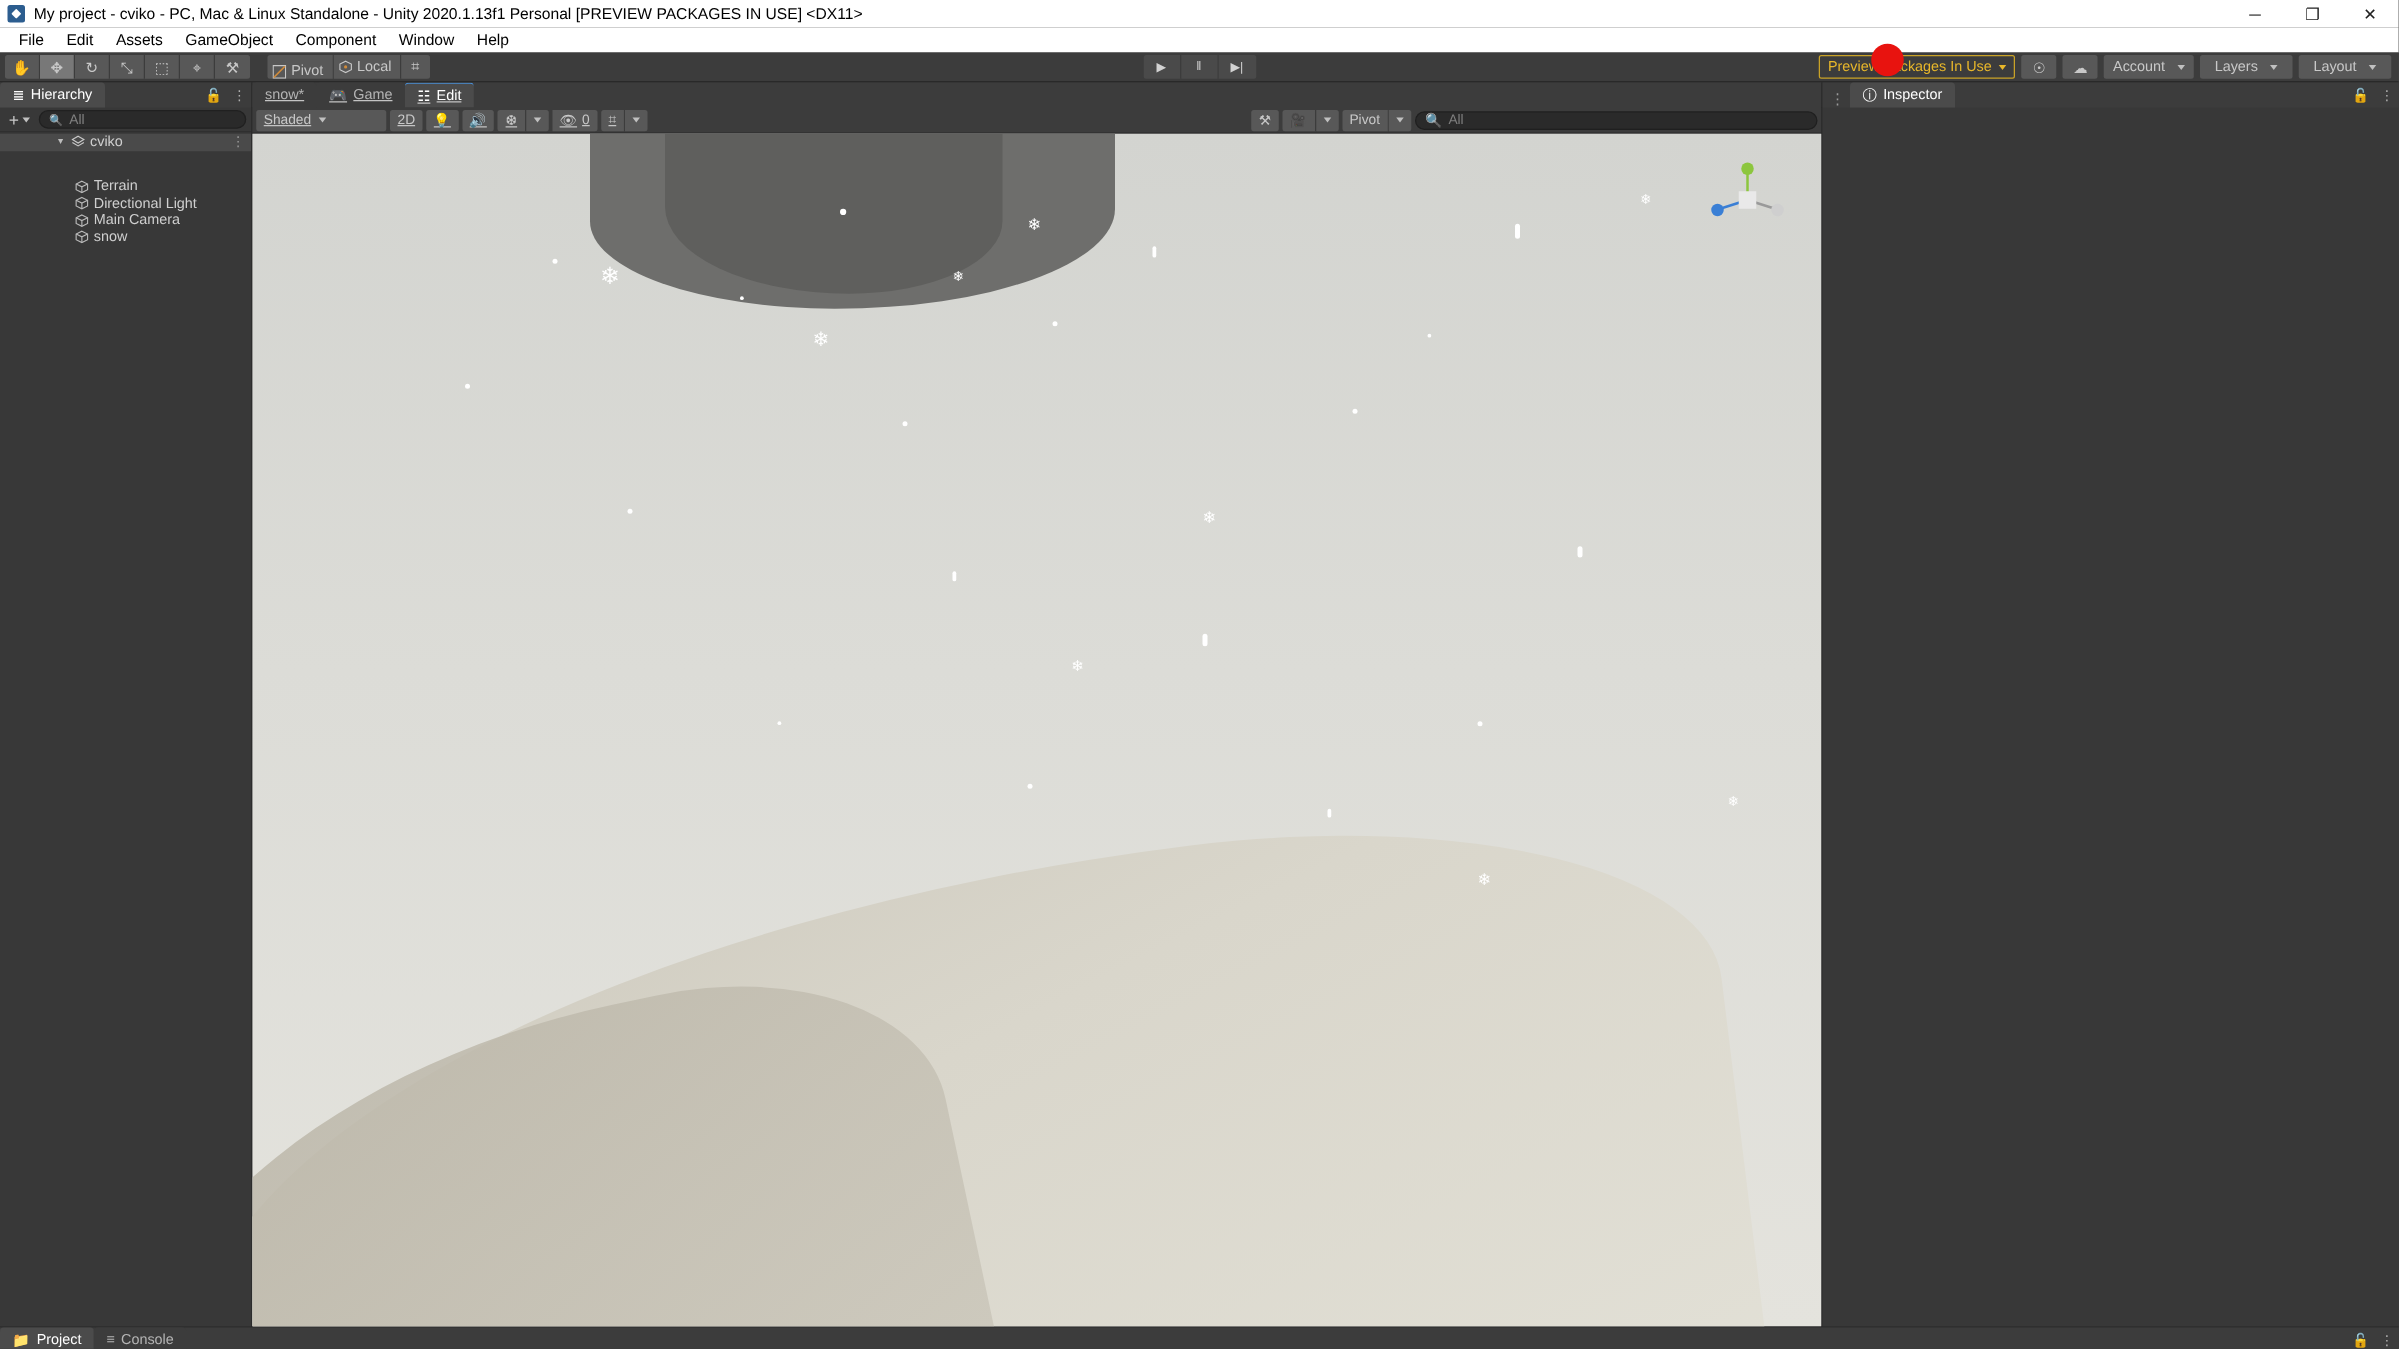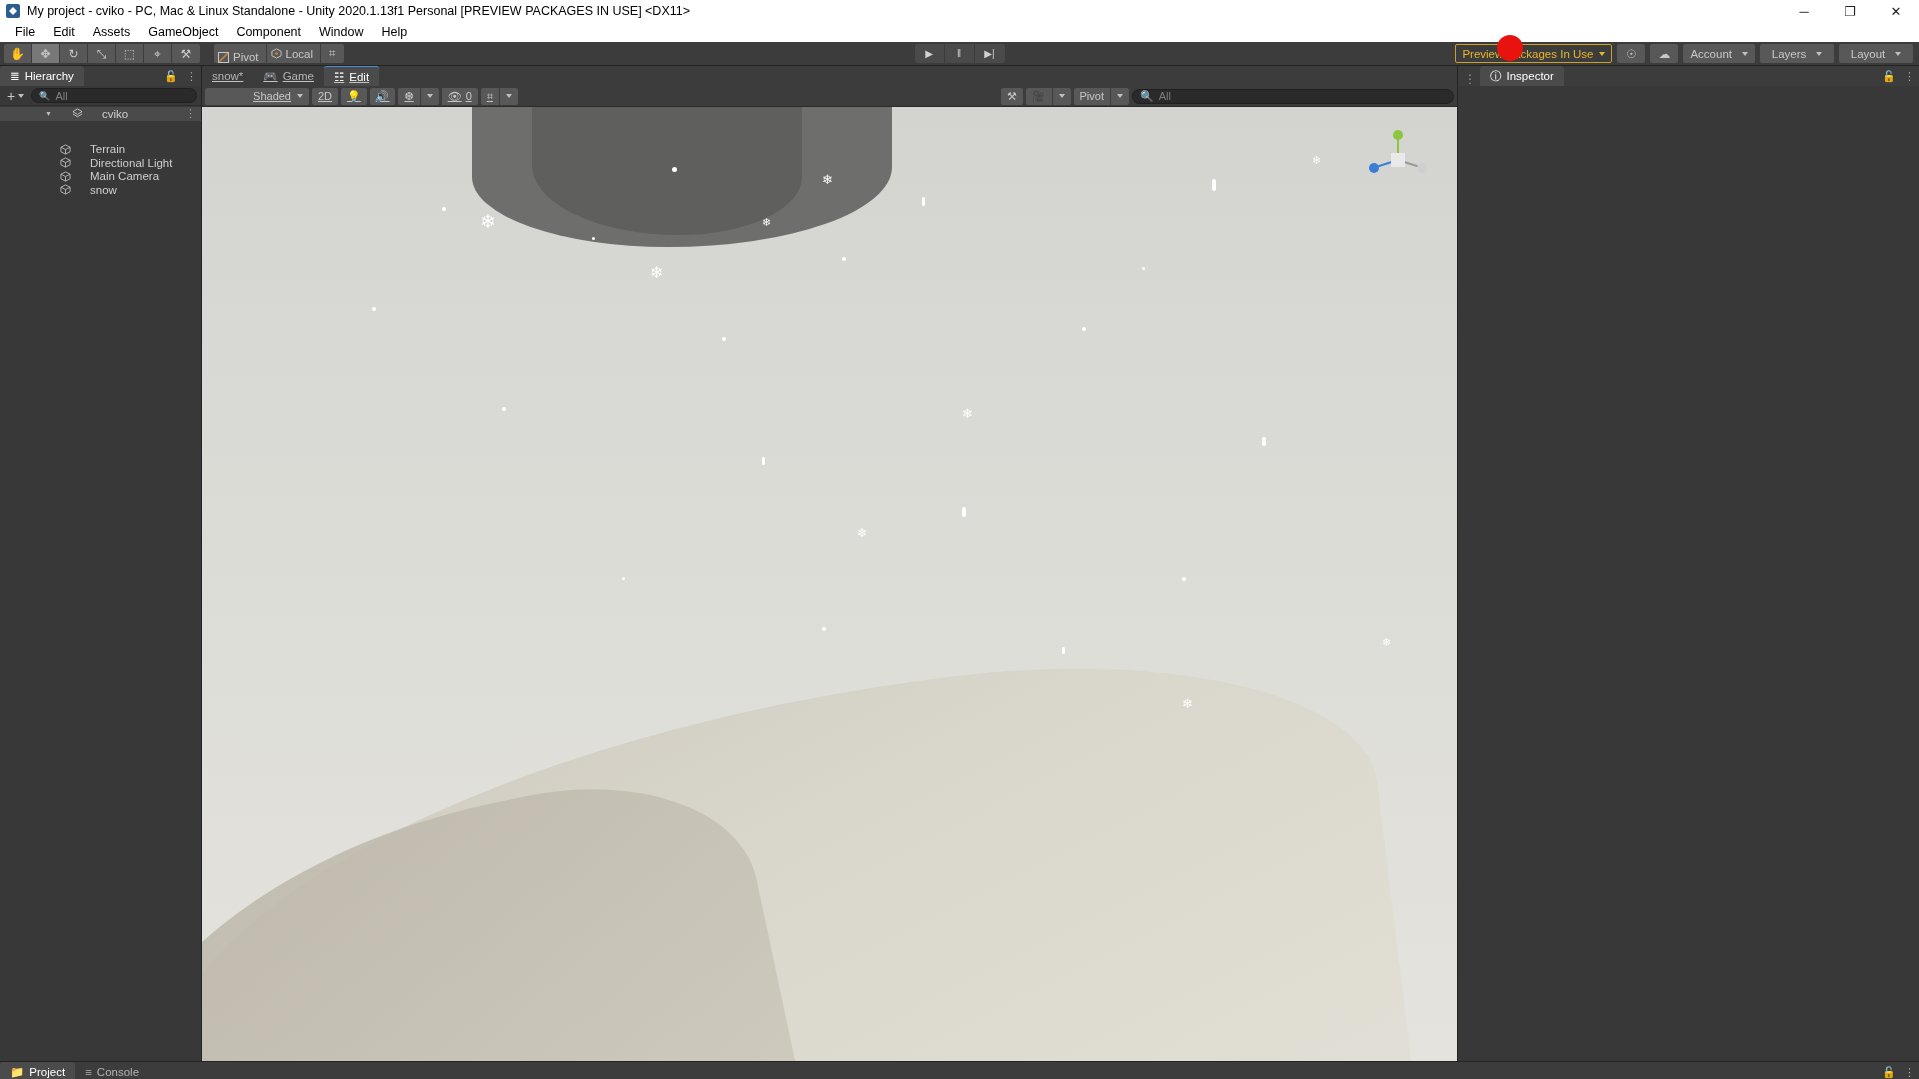--- a/index.html
+++ b/index.html
@@ -100,21 +100,21 @@
   .searchrow{ height:20px;background:#383838; display:flex;align-items:center;
     gap:4px;padding:0 4px;border-bottom:1px solid #2d2d2d;}
   .plus-btn{display:flex;align-items:center;gap:3px;color:#c8c8c8;font-size:14px;padding:0 3px;}
   .sfield{
     flex:1;height:15px;background:#2a2a2a;border:1px solid #202020;border-radius:8px;
     display:flex;align-items:center;gap:5px;padding:0 7px;color:#808080;font-size:11px;
   }
   .sfield .mag{font-size:9px;color:#9a9a9a;}
 
   .htree{flex:1;background:#383838;overflow:hidden;padding-top:1px;}
-  .hrow{height:13.5px;display:flex;align-items:center;font-size:11.5px;color:#cfcfcf;gap:19px;}
+  .hrow{height:13.5px;display:flex;align-items:center;font-size:11.5px;color:#cfcfcf;gap:4px;}
   .hrow.sel{background:#4a4a4a;}
   .tri{width:9px;text-align:center;font-size:7px;color:#bdbdbd;flex:none;}
   .cube{width:11px;height:11px;flex:none;}
   .hrow .dots{margin-left:auto;margin-right:5px;color:#9a9a9a;font-size:11px;letter-spacing:0;}
 
   
   .scene-tb{height:21px;background:#3c3c3c;display:flex;align-items:center;
     gap:3px;padding:0 3px;position:relative;border-bottom:1px solid #2b2b2b;}
   .s-btn{height:17px;background:#585858;border-radius:2px;display:flex;align-items:center;
     justify-content:center;padding:0 6px;gap:6px;color:#c8c8c8;font-size:11px;}
@@ -307,21 +307,21 @@
         <span>🎮</span>
         <span>Game</span>
       </div>
       <div class="tab scene-active">
         <span>☷</span>
         <span>Edit</span>
       </div>
     </div>
 
     <div class="scene-tb">
-      <div class="s-btn" style="width:104px;justify-content:flex-end;">
+      <div class="s-btn" style="width:104px;justify-content:flex-start;">
         <span>Shaded</span>
         <i class="caret"></i>
       </div>
       <div class="s-btn">
         <span>2D</span>
       </div>
       <div class="s-btn">
         <span>💡</span>
       </div>
       <div class="s-btn">

